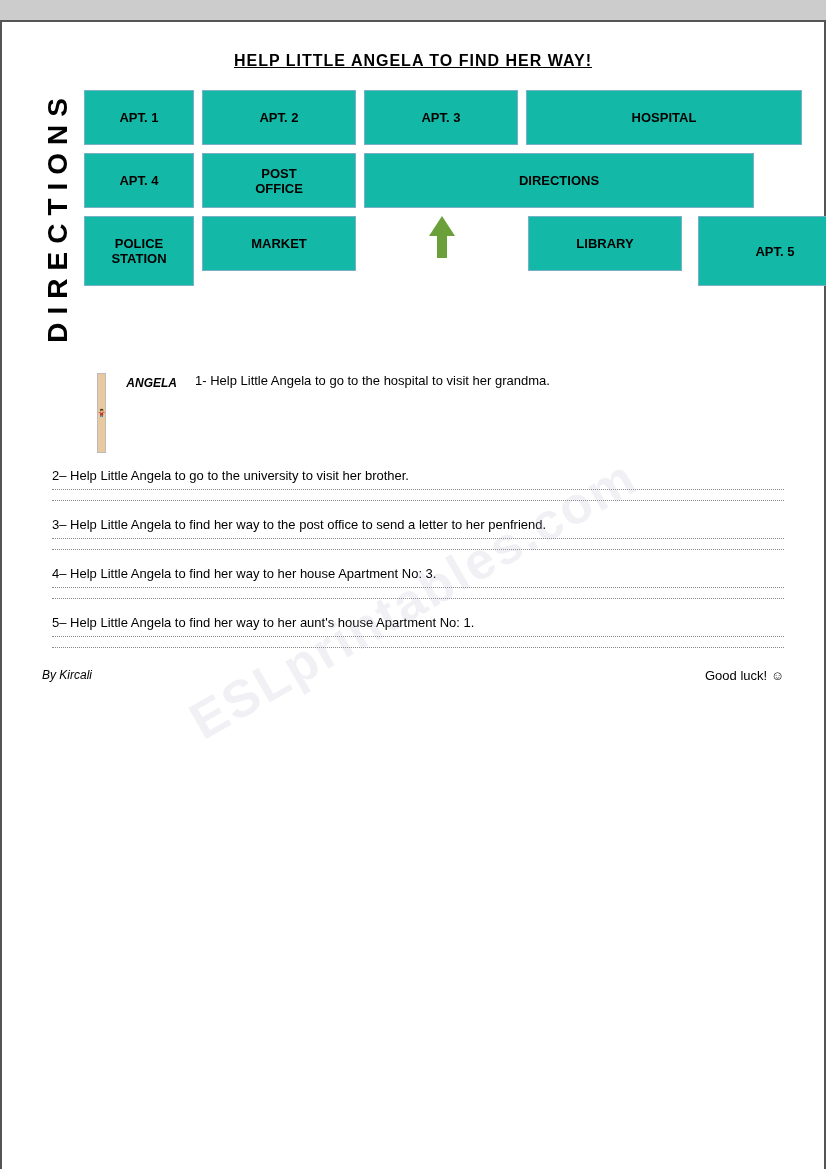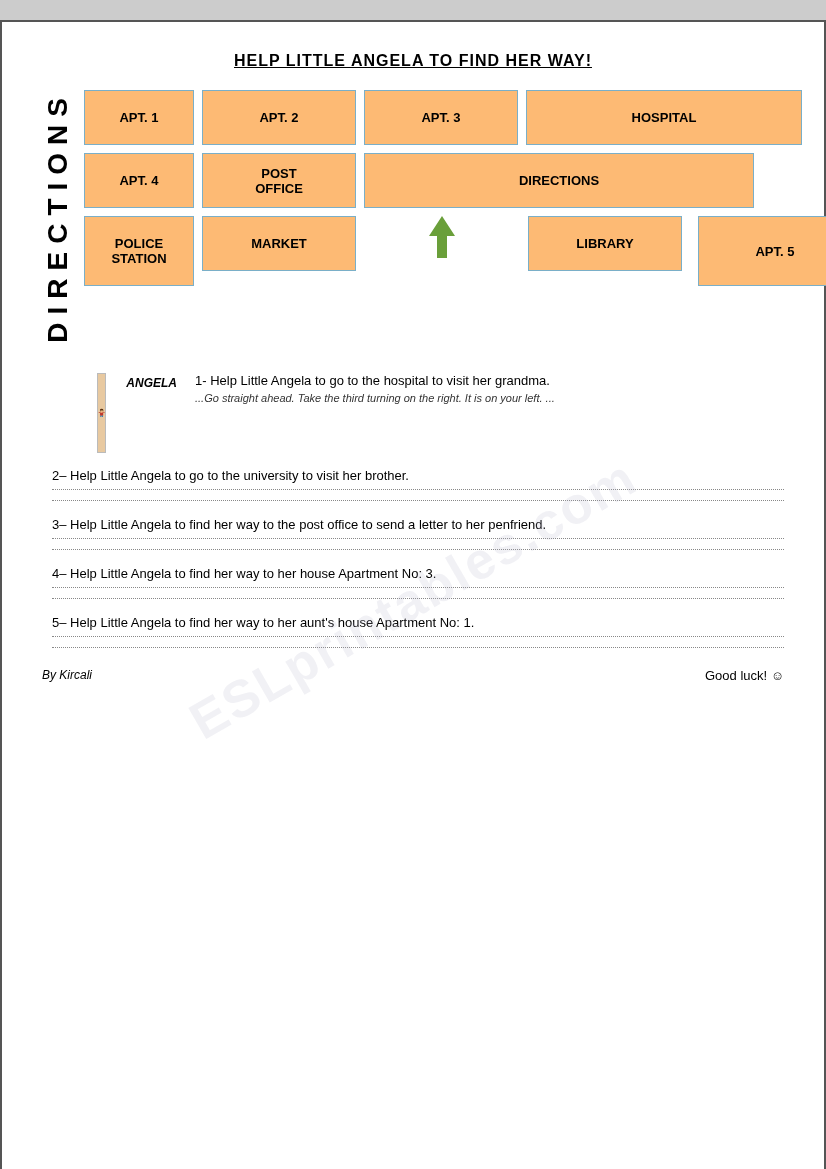--- a/index.html
+++ b/index.html
@@ -52,21 +52,21 @@
       flex-direction: column;
       gap: 8px;
     }
     .grid-row {
       display: flex;
       flex-direction: row;
       gap: 8px;
       align-items: stretch;
     }
     .map-cell {
-      background: #fdba74;
+      background: #14b8a6;
       border: 1.5px solid #7aafc8;
       display: flex;
       align-items: center;
       justify-content: center;
       text-align: center;
       font-weight: bold;
       font-size: 13px;
       padding: 8px 6px;
       min-height: 55px;
     }
@@ -237,21 +237,20 @@
           <rect x="46" y="38" width="13" height="7" rx="3" fill="#c0392b"></rect>
 
           <rect x="20" y="66" width="10" height="14" rx="3" fill="#2980b9"></rect>
           <rect x="34" y="66" width="10" height="14" rx="3" fill="#2980b9"></rect>
         </svg>
       </div>
       <div class="angela-label">ANGELA</div>
     </div>
     <div class="question-1-text">
       <div class="question-1-main">1- Help Little Angela to go to the hospital to visit her grandma.</div>
-      <div class="question-1-answer">...Go straight ahead. Take the third turning on the right. It is on your left. ...</div>
     </div>
   </div>
 
   <div class="questions-section">
 
     <div class="question-block">
       <div class="question-text">2– Help Little Angela to go to the university to visit her brother.</div>
       <div class="dotted-line"></div>
       <div class="dotted-line" style="margin-top:10px;"></div>
     </div>

